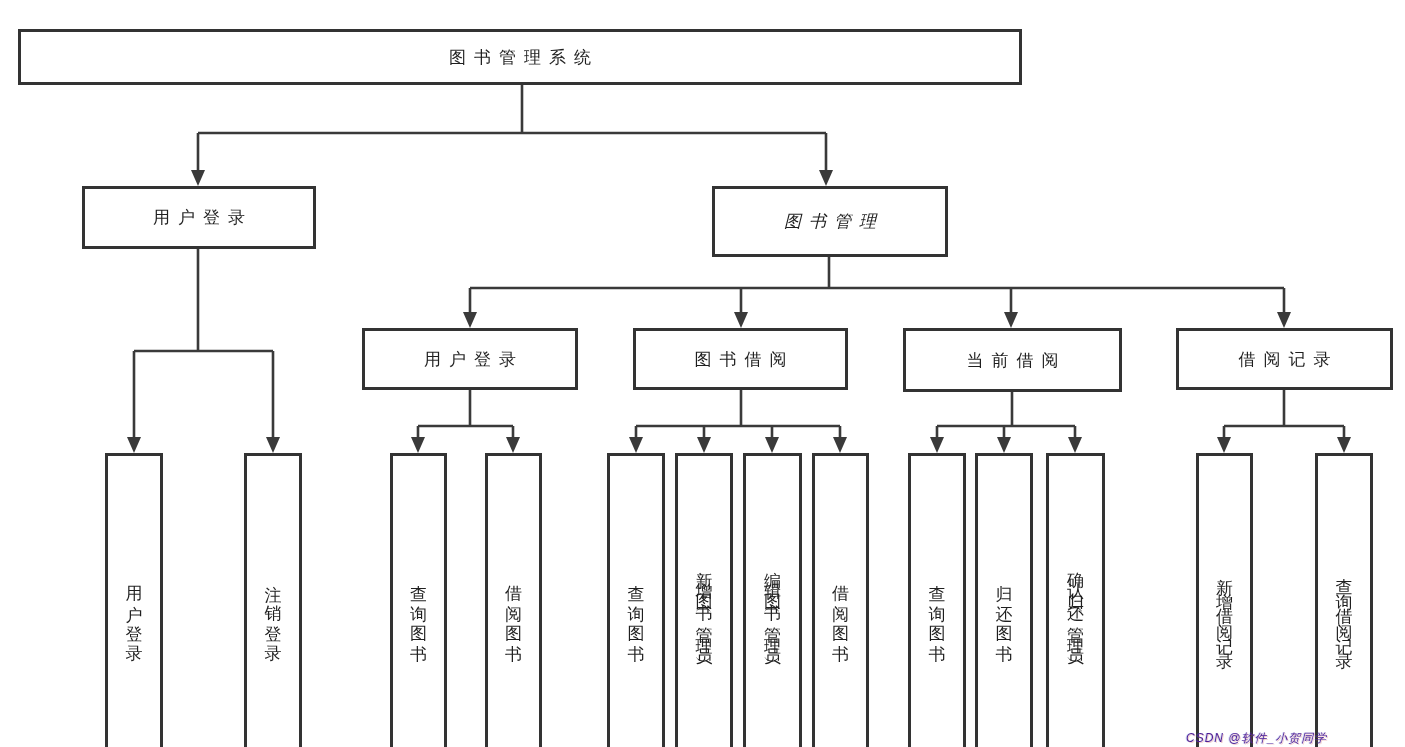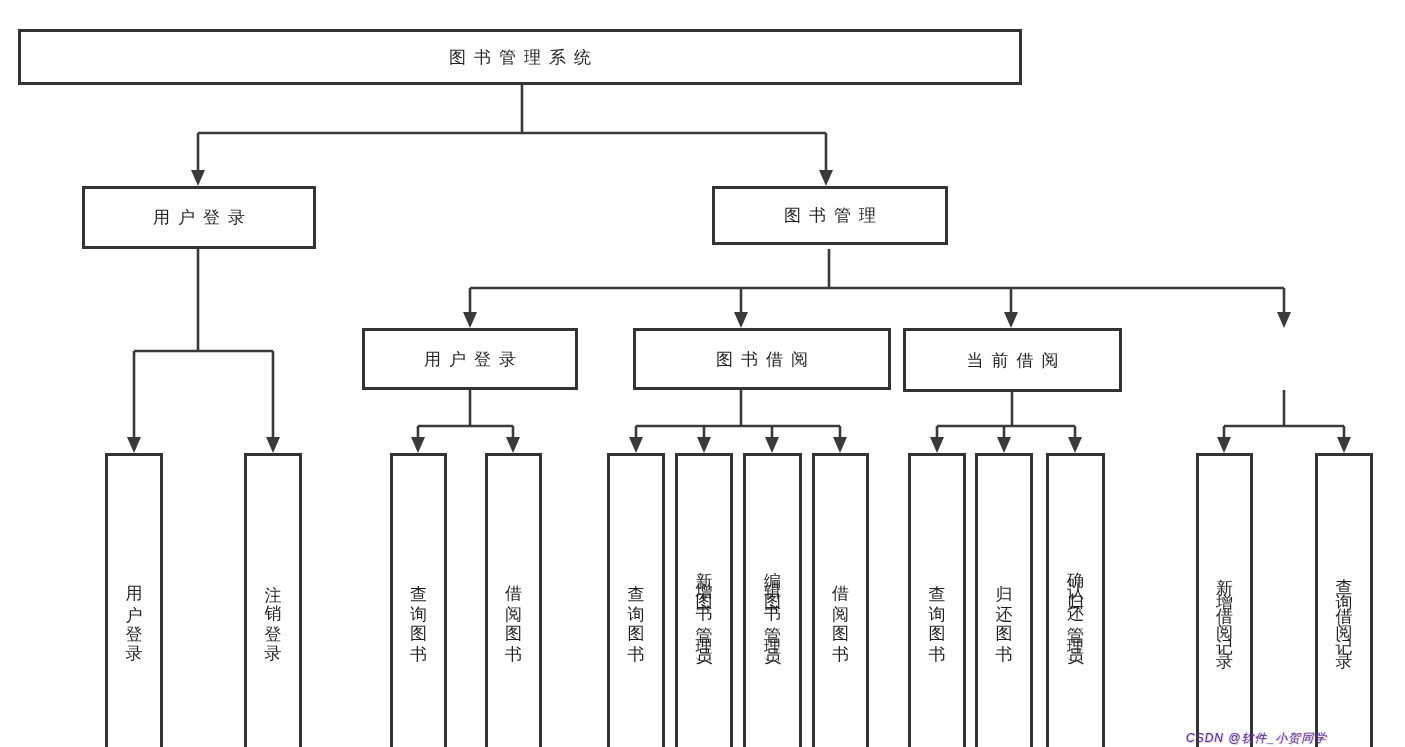--- a/index.html
+++ b/index.html
@@ -54,32 +54,35 @@
       M1217,421 L1231,421 L1224,437 Z  M1337,421 L1351,421 L1344,437 Z"></path>
   </svg>
 
   <div class="node" style="left:18px;top:13px;width:1004px;height:56px;">
     <span class="hlabel">图书管理系统</span>
   </div>
 
   <div class="node" style="left:82px;top:170px;width:234px;height:63px;">
     <span class="hlabel">用户登录</span>
   </div>
-  <div class="node" style="left:712px;top:170px;width:236px;height:59px;">
+  <div class="node" style="left:712px;top:170px;width:236px;height:71px;font-style:italic;">
     <span class="hlabel">图书管理</span>
   </div>
 
   <div class="node" style="left:362px;top:312px;width:216px;height:62px;">
     <span class="hlabel">用户登录</span>
   </div>
-  <div class="node" style="left:633px;top:312px;width:258px;height:62px;text-align:center;">
+  <div class="node" style="left:633px;top:312px;width:215px;height:62px;text-align:center;">
     <span class="hlabel">图书借阅</span>
   </div>
   <div class="node" style="left:903px;top:312px;width:219px;height:64px;">
     <span class="hlabel">当前借阅</span>
+  </div>
+  <div class="node" style="left:1176px;top:312px;width:217px;height:62px;">
+    <span class="hlabel">借阅记录</span>
   </div>
 
   <div class="node vnode" style="left:105px;top:437px;width:58px;height:298px;">
     <span class="vlabel v-loose">用户登录</span>
   </div>
   <div class="node vnode" style="left:244px;top:437px;width:58px;height:298px;">
     <span class="vlabel v-loose">注销登录</span>
   </div>
 
   <div class="node vnode" style="left:390px;top:437px;width:57px;height:298px;">

